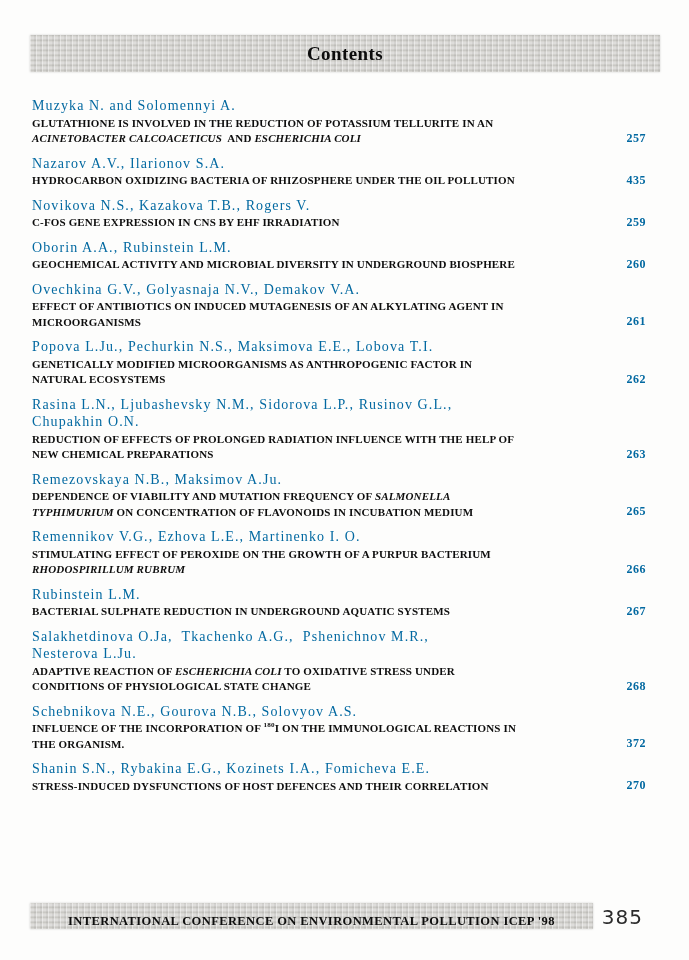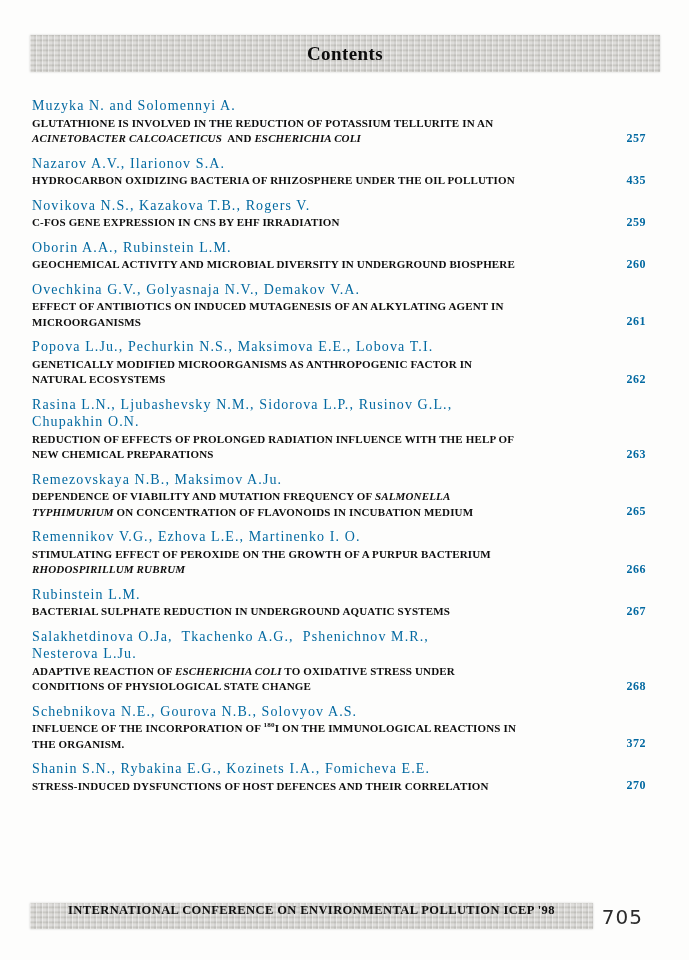--- a/index.html
+++ b/index.html
@@ -41,21 +41,21 @@
   }
   .title .it{font-style:italic;}
   .title sup{font-size:.65em;vertical-align:super;line-height:0;}
   .pageno{
     position:absolute;right:0;bottom:1px;
     font-size:12px;font-weight:bold;letter-spacing:.5px;color:#0369a1;
   }
   
   .footer-band{
     position:absolute;left:30px;top:903px;width:563px;height:26px;
-    display:flex;align-items:flex-start;justify-content:center;
+    display:flex;align-items:flex-end;justify-content:center;
   }
   .footer-band .conf{
     font-size:12.5px;font-weight:bold;letter-spacing:.4px;color:#0e0e0e;white-space:nowrap;
   }
   .folio{
     position:absolute;right:46px;top:905px;
     font-family:"DejaVu Sans", sans-serif;
     font-size:20px;color:#2b2b2b;letter-spacing:1px;
   }
 </style>
@@ -155,15 +155,15 @@
   <div class="entry">
     <div class="authors">Shanin S.N., Rybakina E.G., Kozinets I.A., Fomicheva E.E.</div>
     <div class="title"><span>STRESS-INDUCED DYSFUNCTIONS OF HOST DEFENCES AND THEIR CORRELATION</span></div>
     <span class="pageno">270</span>
   </div>
 </main>
 
   <div class="band footer-band">
     <span class="conf">INTERNATIONAL CONFERENCE ON ENVIRONMENTAL POLLUTION ICEP '98</span>
   </div>
-  <span class="folio">705</span>
+  <span class="folio">385</span>
 
 </div>
 
 </body></html>

